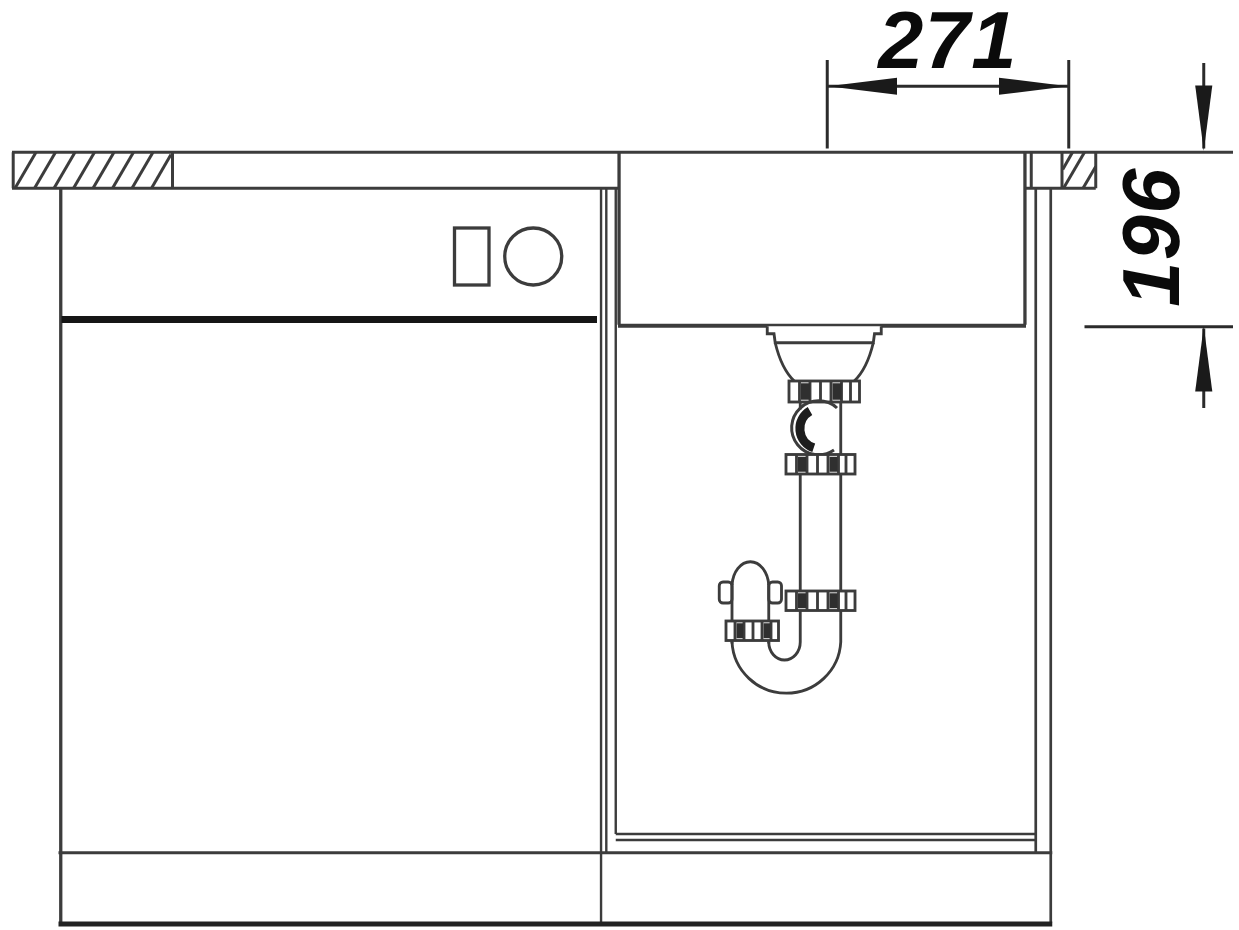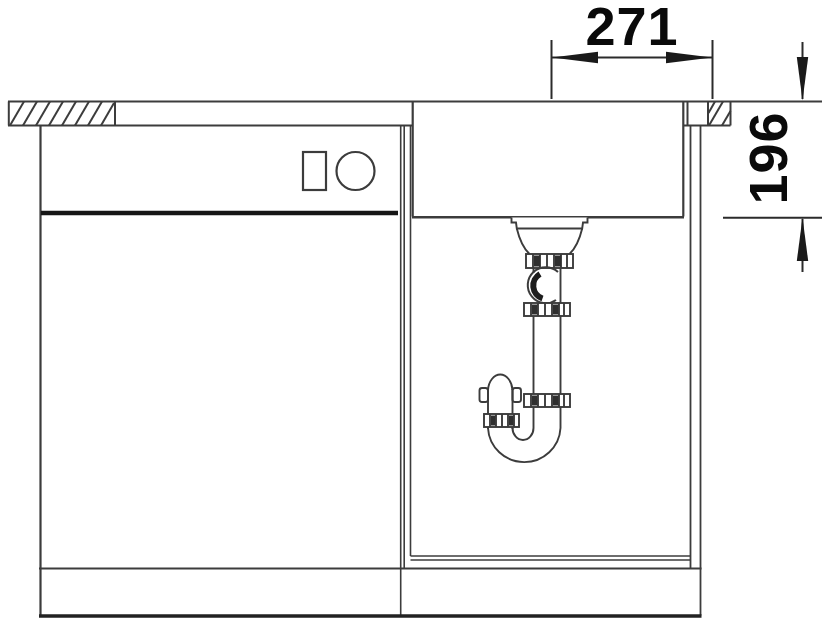--- a/index.html
+++ b/index.html
@@ -2,20 +2,21 @@
 <html><head>
 <meta charset="utf-8">
 <style>
   html,body{margin:0;padding:0;background:#ffffff;}
   .stage{
     position:relative;
     width:826px;height:620px;
     background:#ffffff;
     font-family:"Liberation Sans", sans-serif;
     overflow:hidden;
+    font-style:italic;
   }
   svg{display:block;}
   text.dim{
     font-family:"Liberation Sans", sans-serif;
     font-weight:700;
     font-size:54px;
     letter-spacing:1px;
     fill:#0a0a0a;
   }
 </style>

